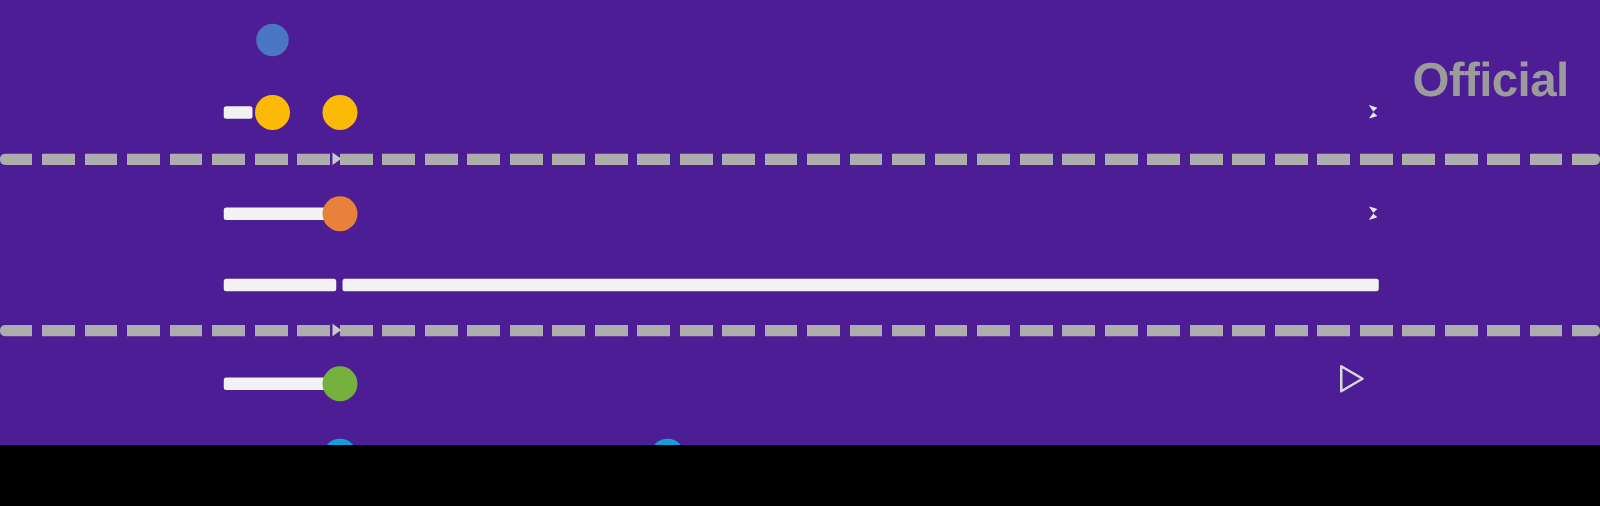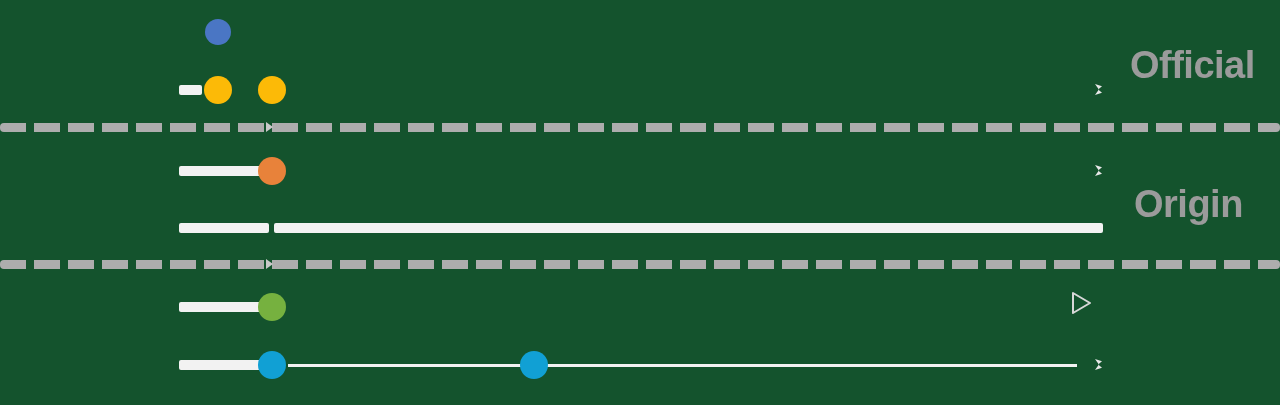--- a/index.html
+++ b/index.html
@@ -75,32 +75,31 @@
     position: absolute;
     width: 7px;
     height: 11px;
     background: #e8e8e8;
     clip-path: polygon(0 0, 100% 20%, 45% 50%, 100% 80%, 0 100%, 55% 50%);
   }
 </style>
 </head>
 <body>
 
-<div id="stage" style="width: 1280px; height: 405px; background: #14532d;">
+<div id="stage" style="width: 1280px; height: 356px; background: #4c1d95;">
     <div class="lane-separator" style="top: 123px; background-image: repeating-linear-gradient(to right, rgb(173, 173, 173) 0px, rgb(173, 173, 173) 26px, rgba(0, 0, 0, 0) 26px, rgba(0, 0, 0, 0) 34px);"></div>
     <div class="sep-marker" style="left: 266px; top: 122px;"></div>
     <div class="lane-separator" style="top: 260px; background-image: repeating-linear-gradient(to right, rgb(173, 173, 173) 0px, rgb(173, 173, 173) 26px, rgba(0, 0, 0, 0) 26px, rgba(0, 0, 0, 0) 34px);"></div>
     <div class="sep-marker" style="left: 266px; top: 259px;"></div>
     <div class="lane-title" style="left: 1130px; top: 46px; color: rgb(155, 155, 155);">Official</div>
     <div class="node" style="left: 205px; top: 19px; width: 26px; height: 26px; background: rgb(74, 118, 196);"></div>
     <div class="bar-thick" style="left: 179px; width: 23px; top: 85px;"></div>
     <div class="node" style="left: 204px; top: 76px; width: 28px; height: 28px; background: rgb(252, 186, 7);"></div>
     <div class="node" style="left: 258px; top: 76px; width: 28px; height: 28px; background: rgb(252, 186, 7);"></div>
     <div class="tick-glyph" style="left: 1095px; top: 84px;"></div>
-    <div class="lane-title" style="left: 1134px; top: 185px; color: rgb(155, 155, 155);">Origin</div>
     <div class="bar-thick" style="left: 179px; width: 89px; top: 166px;"></div>
     <div class="node" style="left: 258px; top: 157px; width: 28px; height: 28px; background: rgb(232, 130, 58);"></div>
     <div class="tick-glyph" style="left: 1095px; top: 165px;"></div>
     <div class="bar-thick" style="left: 179px; width: 90px; top: 223px;"></div>
     <div class="bar-thick" style="left: 274px; width: 829px; top: 223px;"></div>
     <div class="play-icon" style="left: 1068px; top: 290px;"><svg width="26" height="26" viewBox="0 0 26 26">
         <path d="M5 3 L22 13 L5 23 Z" fill="none" stroke="#d8d8d8" stroke-width="2" stroke-linejoin="round"></path>
       </svg></div>
     <div class="bar-thick" style="left: 179px; width: 83px; top: 302px;"></div>
     <div class="node" style="left: 258px; top: 293px; width: 28px; height: 28px; background: rgb(118, 177, 63);"></div>

